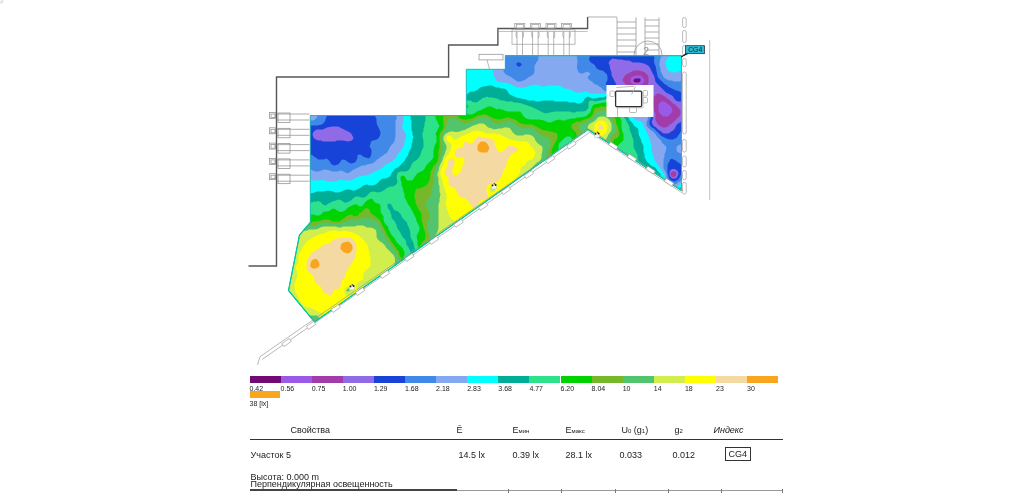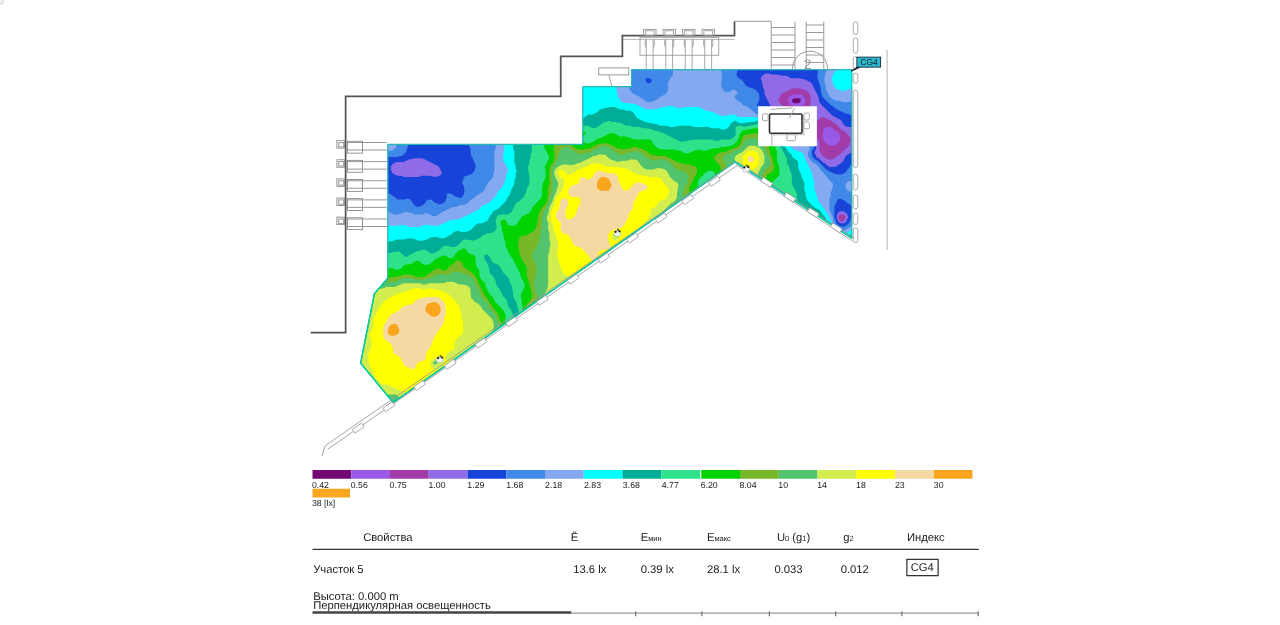--- a/index.html
+++ b/index.html
@@ -216,30 +216,30 @@
 
 <div class="abs" style="left:249.5px;top:399.5px;font-size:7px;color:#222">38 [lx]</div>
 
 <div class="abs" style="left:249.5px;top:424px;width:533px;font-size:9px;color:#1a1a1a">
   <div class="abs" style="left:1px;top:1px;margin-left:40px;">Свойства</div>
   <div class="abs" style="left:207px;top:1px;">Ē</div>
   <div class="abs" style="left:263px;top:1px;">E<span style="font-size:6px">мин</span></div>
   <div class="abs" style="left:316px;top:1px;">E<span style="font-size:6px">макс</span></div>
   <div class="abs" style="left:372px;top:1px;">U<span style="font-size:6px">0</span> (g<span style="font-size:6px">1</span>)</div>
   <div class="abs" style="left:425px;top:1px;">g<span style="font-size:6px">2</span></div>
-  <div class="abs" style="left:476px;top:1px;">Индекс</div>
+  <div class="abs" style="left:464px;top:1px;font-style:italic;">Индекс</div>
 </div>
 
 <div class="abs" style="left:249.5px;top:438.5px;width:533px;height:1.2px;background:#333"></div>
 
 <div class="abs" style="left:249.5px;top:447px;width:533px;font-size:9px;color:#1a1a1a">
   <div class="abs" style="left:1px;top:3px">Участок 5</div>
   <div class="abs" style="left:1px;top:32px">Перпендикулярная освещенность</div>
   <div class="abs" style="left:1px;top:25px">Высота: 0.000 m</div>
-  <div class="abs" style="left:209px;top:3px">13.6 lx</div>
+  <div class="abs" style="left:209px;top:3px">14.5 lx</div>
   <div class="abs" style="left:263px;top:3px">0.39 lx</div>
   <div class="abs" style="left:316px;top:3px">28.1 lx</div>
   <div class="abs" style="left:370px;top:3px">0.033</div>
   <div class="abs" style="left:423px;top:3px">0.012</div>
   <div class="abs" style="left:475px;top:0px;border:1px solid #333;padding:1px 3px">CG4</div>
 </div>
 
 <div class="abs" style="left:249.5px;top:489.3px;width:207px;height:1.4px;background:#444"></div>
 <div class="abs" style="left:456.5px;top:489.6px;width:326px;height:1px;background:#999"></div>
 

